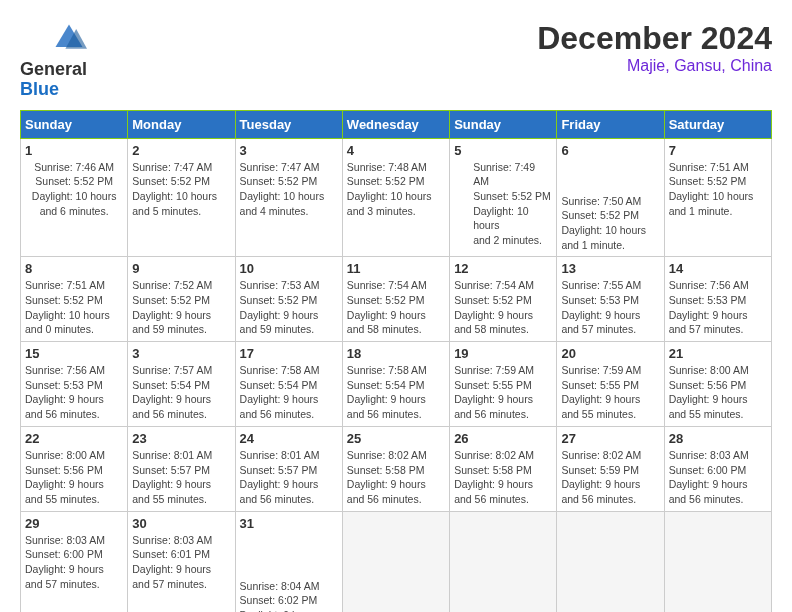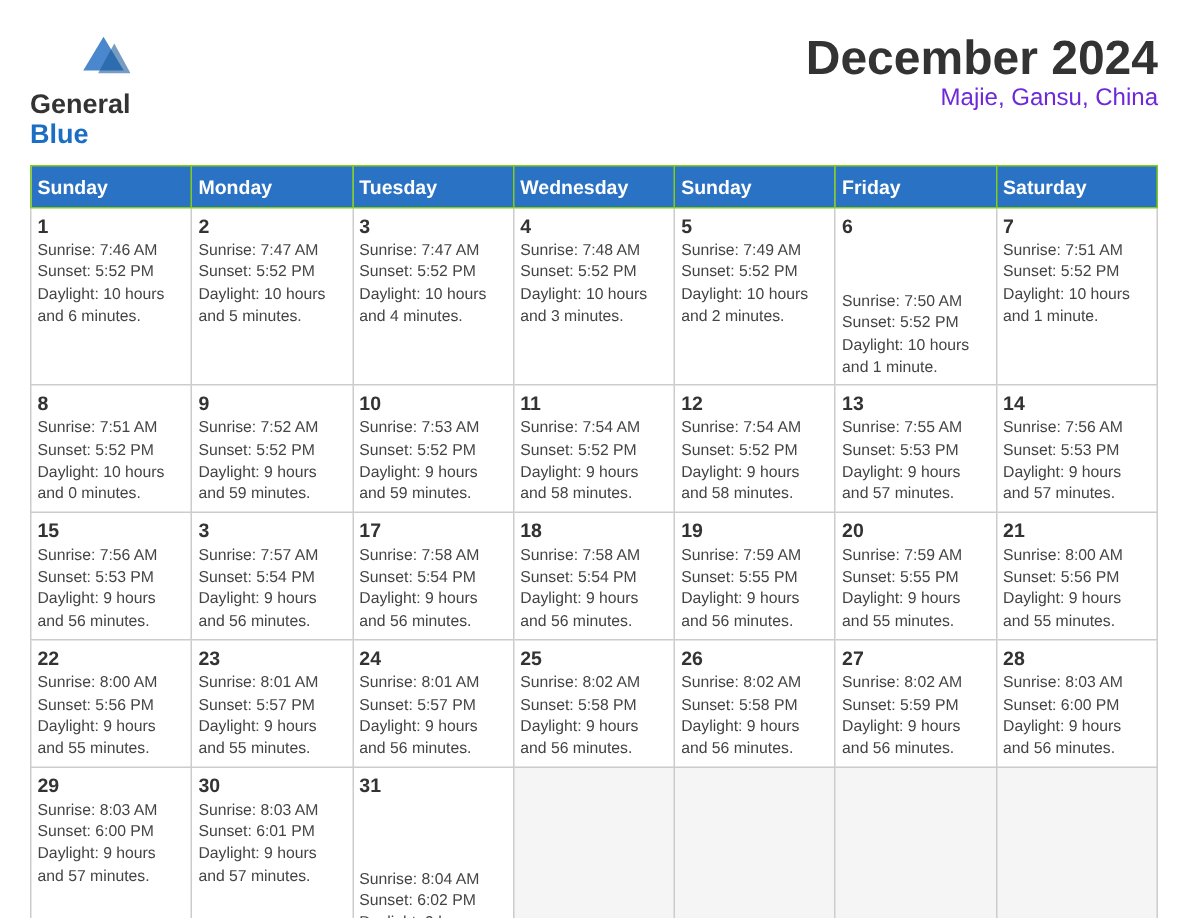--- a/index.html
+++ b/index.html
@@ -119,21 +119,21 @@
         <th>Wednesday</th>
         <th>Sunday</th>
         <th>Friday</th>
         <th>Saturday</th>
       </tr>
   </thead>
   <tbody id="calendar-body">
   <tr>
         <td>
           <span class="day-number">1</span>
-          <div class="day-info" style="white-space: pre-line;">Sunrise: 7:46 AM
+          <div class="day-info" style="white-space: pre-line; text-align: center;">Sunrise: 7:46 AM
 Sunset: 5:52 PM
 Daylight: 10 hours
 and 6 minutes.</div>
         </td>
         <td>
           <span class="day-number">2</span>
           <div class="day-info" style="white-space: pre-line;">Sunrise: 7:47 AM
 Sunset: 5:52 PM
 Daylight: 10 hours
 and 5 minutes.</div>
@@ -147,21 +147,21 @@
         </td>
         <td>
           <span class="day-number">4</span>
           <div class="day-info" style="white-space: pre-line;">Sunrise: 7:48 AM
 Sunset: 5:52 PM
 Daylight: 10 hours
 and 3 minutes.</div>
         </td>
         <td>
           <span class="day-number">5</span>
-          <div class="day-info" style="white-space: pre-line;">Sunrise: 7:49 AM
+          <div class="day-info" style="white-space: pre-line; margin-left: 19px;">Sunrise: 7:49 AM
 Sunset: 5:52 PM
 Daylight: 10 hours
 and 2 minutes.</div>
         </td>
         <td>
           <span class="day-number">6</span>
           <div class="day-info" style="white-space: pre-line; margin-top: 36px;">Sunrise: 7:50 AM
 Sunset: 5:52 PM
 Daylight: 10 hours
 and 1 minute.</div>

